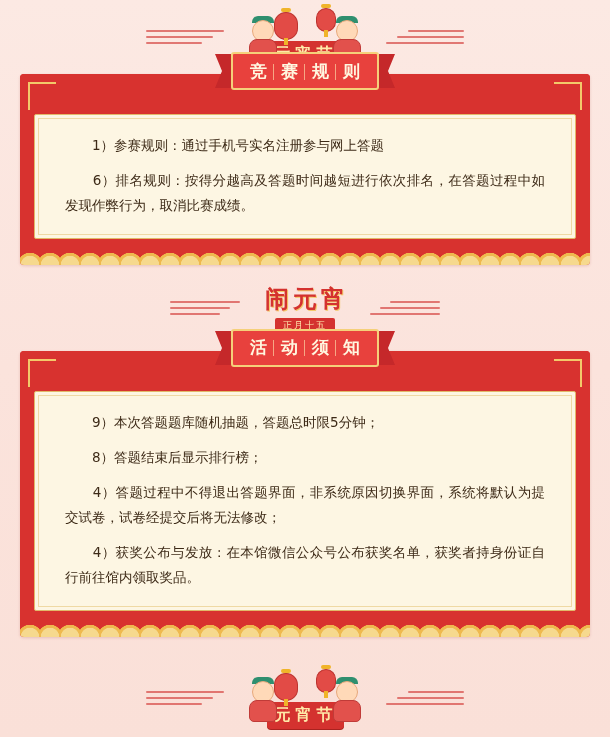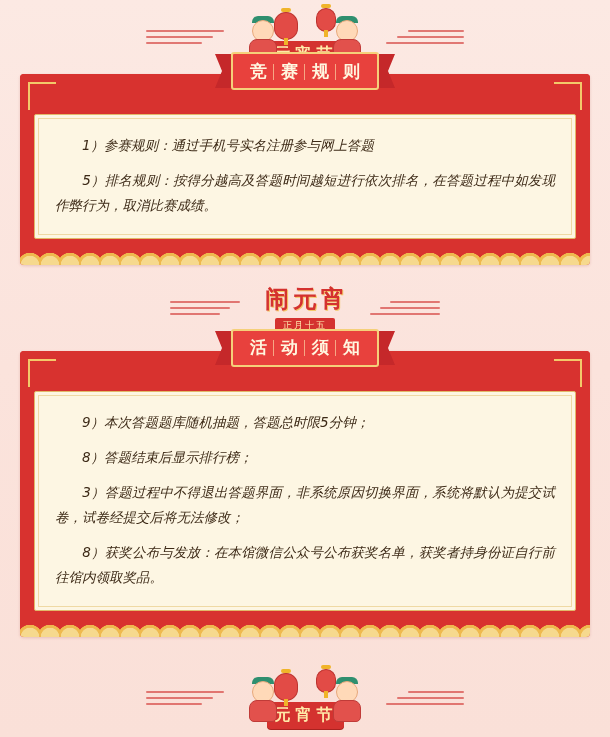--- a/index.html
+++ b/index.html
@@ -206,27 +206,26 @@
     position: relative;
   }
   .card-inner:before {
     content: "";
     position: absolute;
     inset: 3px;
     border: 1px solid #efd9a4;
     pointer-events: none;
   }
   .card-inner p {
-    margin: 0 0 10px;
+    margin: 0 10px 10px;
     font-size: 13.5px;
     line-height: 1.85;
     color: #3d2a17;
     font-family: "DejaVu Sans", sans-serif;
     text-align: justify;
-    font-style: italic;
   }
   .card-inner p:last-child { margin-bottom: 0; }
   .card-inner p .idt { letter-spacing: 0; }
 
   
   .scallop {
     position: absolute;
     left: 0; right: 0; bottom: 0;
     height: 26px;
     background:
@@ -337,21 +336,21 @@
           <span class="ch">竞</span>
           <span class="ch">赛</span>
           <span class="ch">规</span>
           <span class="ch">则</span>
         </div>
         <div class="ribbon-tail right"></div>
       </div>
     </div>
     <div class="card-inner">
       <p><span class="idt">　　</span><span>1）参赛规则：通过手机号实名注册参与网上答题</span></p>
-      <p><span class="idt">　　</span><span>5）排名规则：按得分越高及答题时间越短进行依次排名，在答题过程中如发现作弊行为，取消比赛成绩。</span></p>
+      <p><span class="idt">　　</span><span>6）排名规则：按得分越高及答题时间越短进行依次排名，在答题过程中如发现作弊行为，取消比赛成绩。</span></p>
     </div>
     <div class="scallop"></div>
   </div>
 
   <div class="mid-ornament">
     <div class="rule-lines" style="width:70px">
       <i></i>
         <i></i>
         <i></i>
     </div>
@@ -381,22 +380,22 @@
           <span class="ch">动</span>
           <span class="ch">须</span>
           <span class="ch">知</span>
         </div>
         <div class="ribbon-tail right"></div>
       </div>
     </div>
     <div class="card-inner">
       <p><span class="idt">　　</span><span>9）本次答题题库随机抽题，答题总时限5分钟；</span></p>
       <p><span class="idt">　　</span><span>8）答题结束后显示排行榜；</span></p>
-      <p><span class="idt">　　</span><span>3）答题过程中不得退出答题界面，非系统原因切换界面，系统将默认为提交试卷，试卷经提交后将无法修改；</span></p>
-      <p><span class="idt">　　</span><span>8）获奖公布与发放：在本馆微信公众号公布获奖名单，获奖者持身份证自行前往馆内领取奖品。</span></p>
+      <p><span class="idt">　　</span><span>4）答题过程中不得退出答题界面，非系统原因切换界面，系统将默认为提交试卷，试卷经提交后将无法修改；</span></p>
+      <p><span class="idt">　　</span><span>4）获奖公布与发放：在本馆微信公众号公布获奖名单，获奖者持身份证自行前往馆内领取奖品。</span></p>
     </div>
     <div class="scallop"></div>
   </div>
 
   <div class="bottom-banner">
     <div class="lantern-title">
       <div class="rule-lines">
         <i></i>
           <i></i>
           <i></i>

